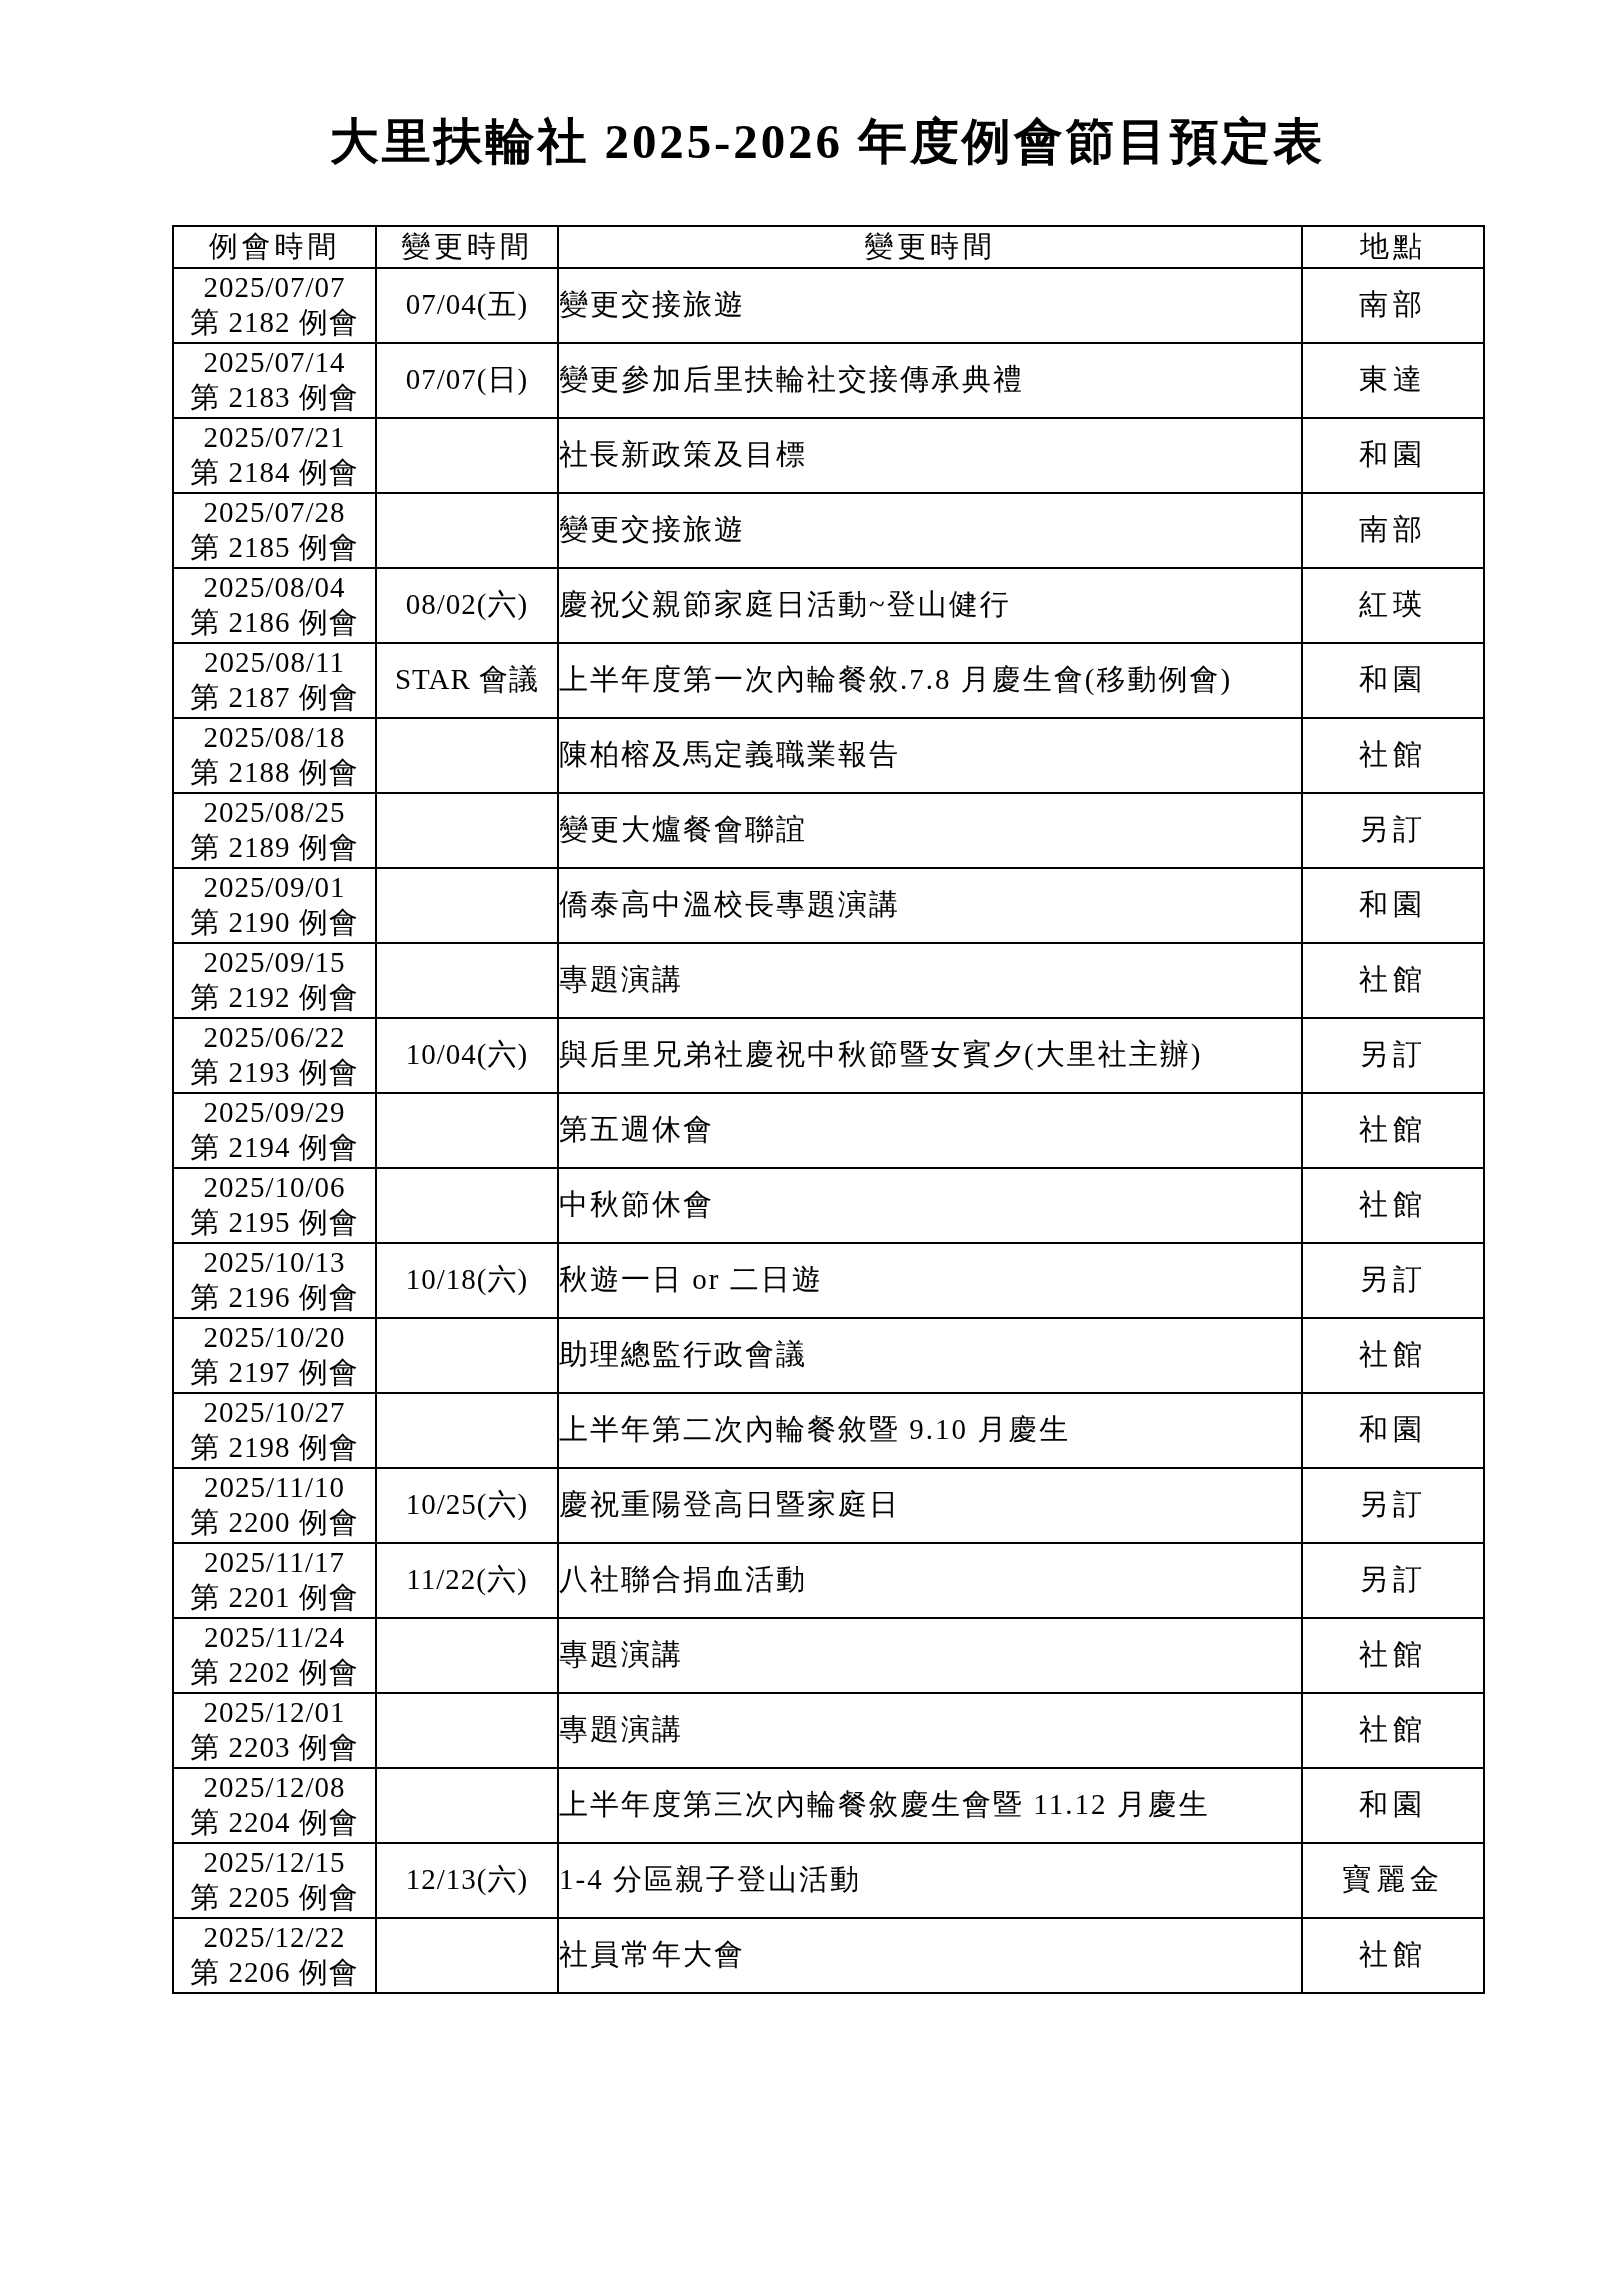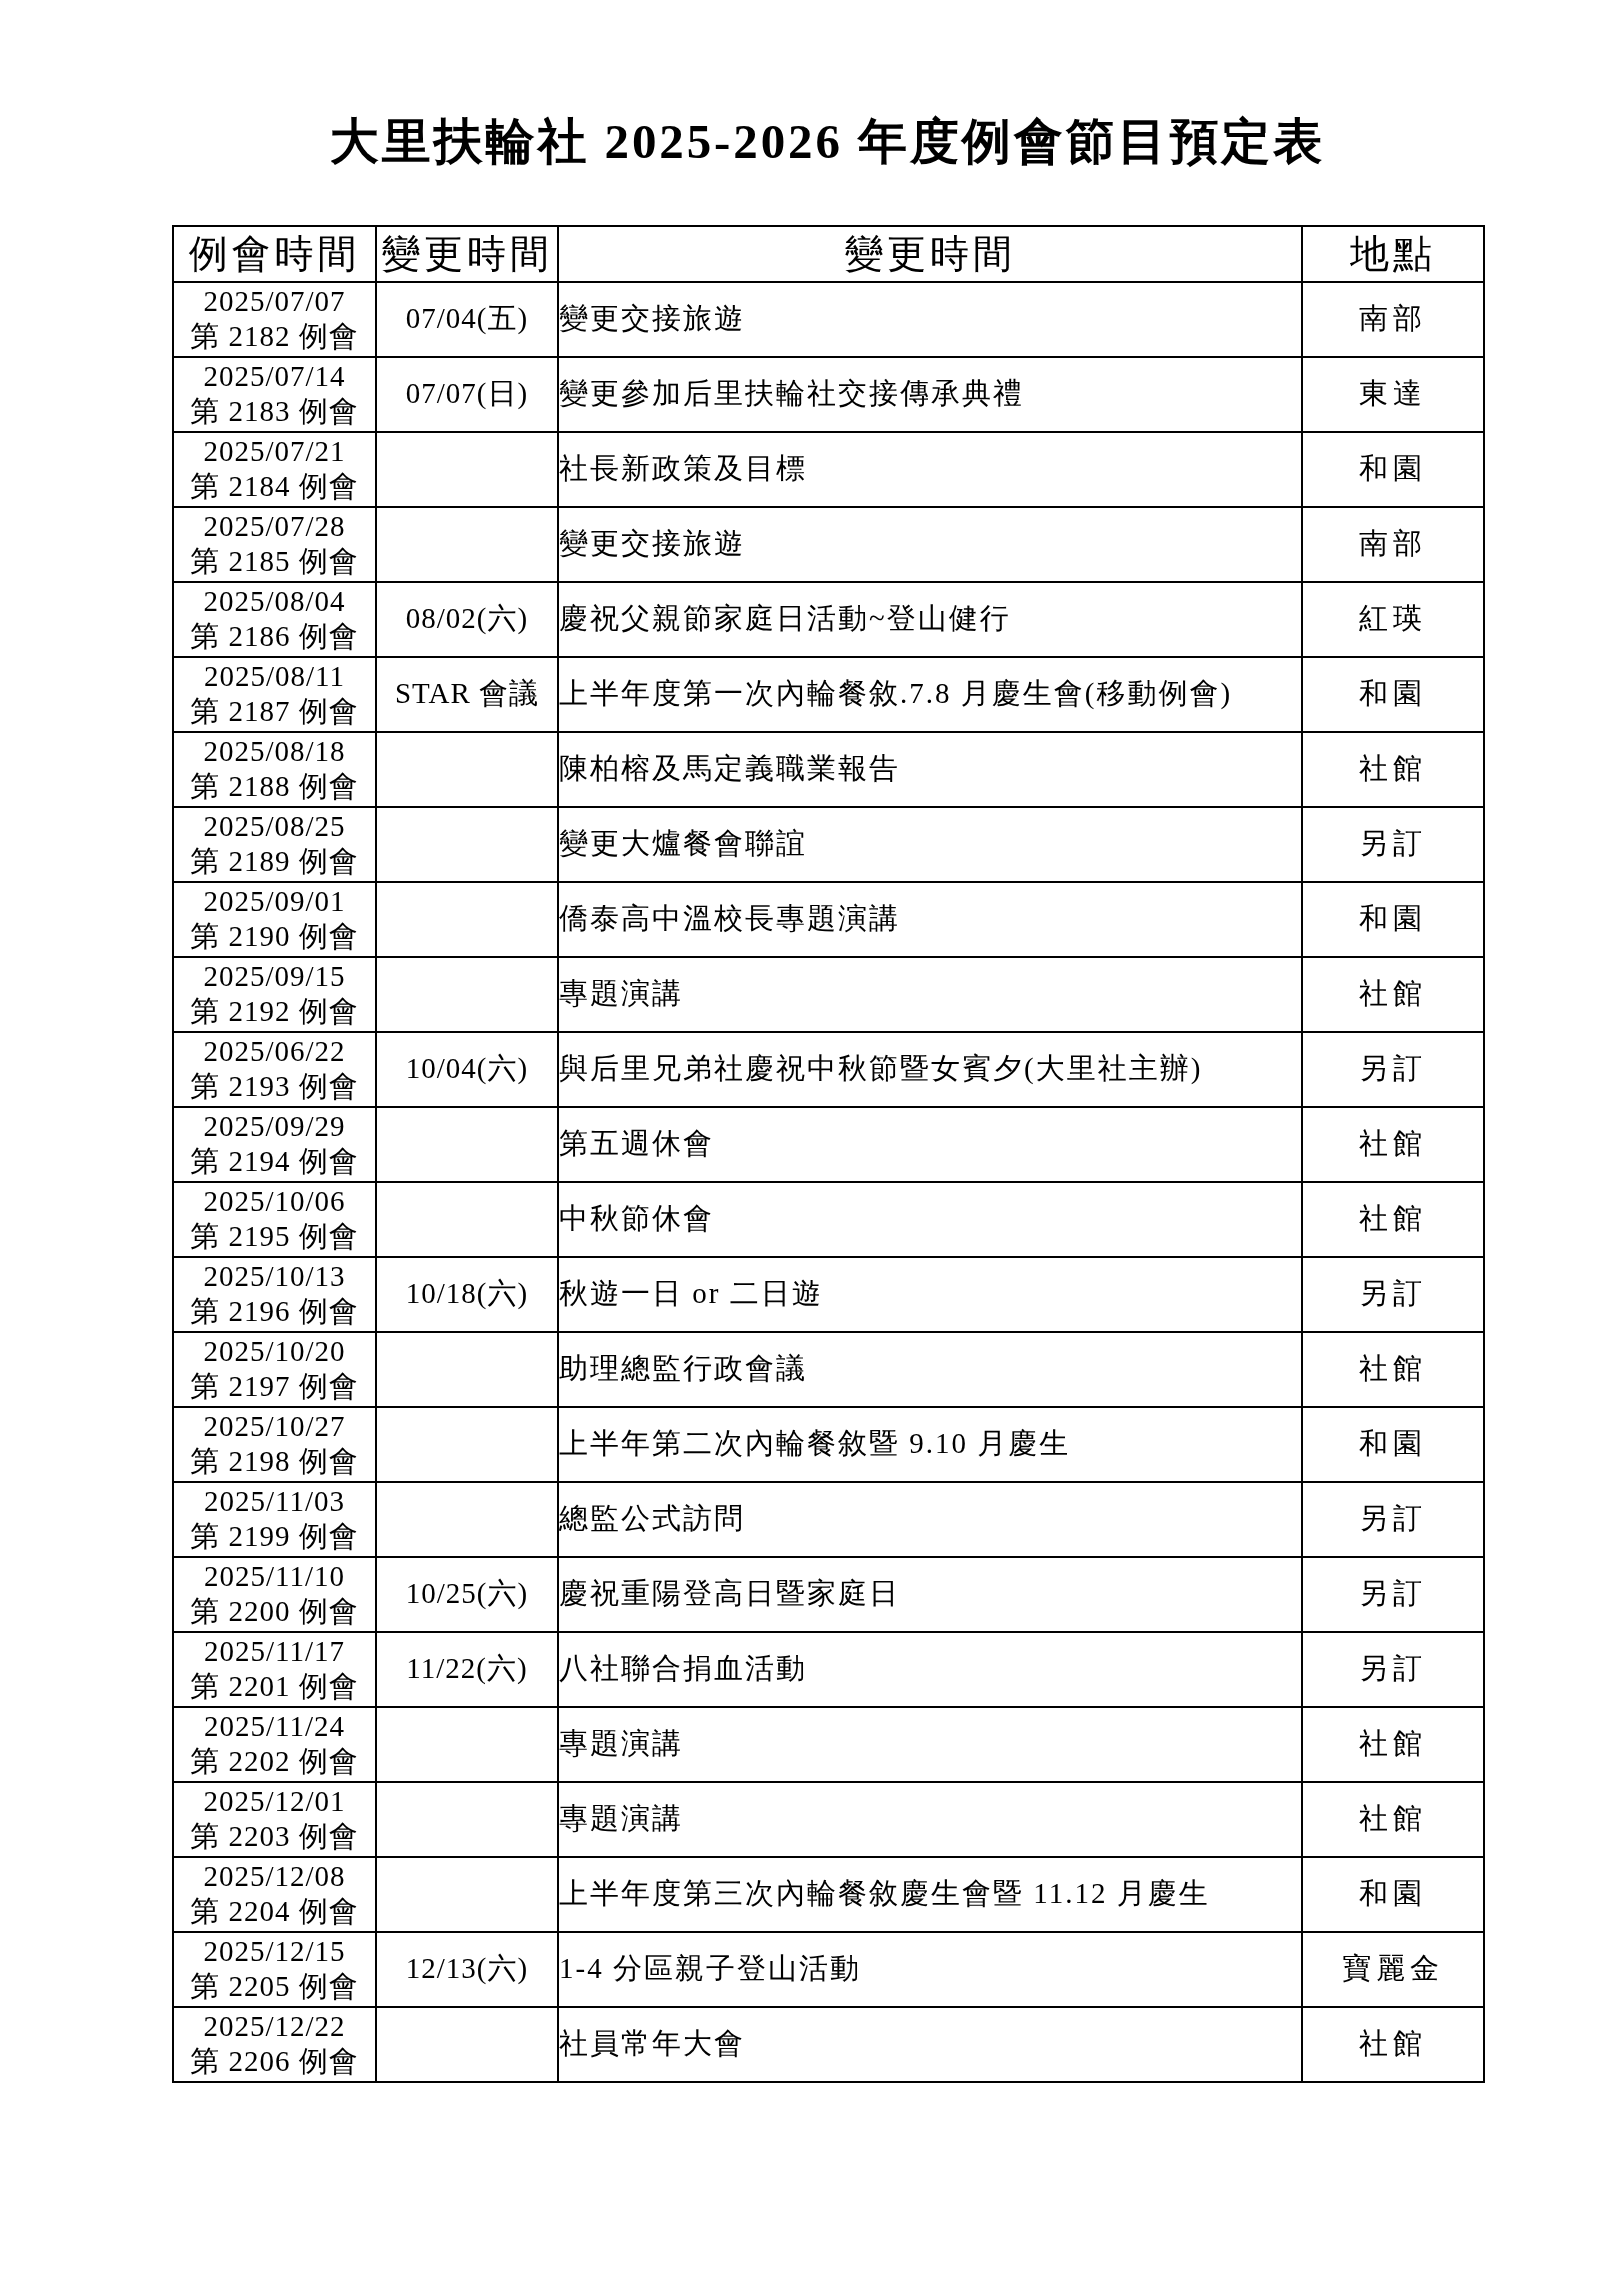--- a/index.html
+++ b/index.html
@@ -37,21 +37,21 @@
   table.schedule th,
   table.schedule td {
     border: 2.9px solid #000000;
     padding: 0;
     vertical-align: middle;
     font-weight: normal;
     overflow: hidden;
   }
   table.schedule thead th {
     height: 27px;
-    font-size: 39px;
+    font-size: 29px;
     letter-spacing: 3.9px;
     text-align: center;
   }
   table.schedule tbody td {
     height: 75px;
     font-size: 29px;
   }
   .col-time    { width: 203px; }
   .col-changed { width: 182px; }
   .col-content { width: 744px; }
@@ -237,29 +237,20 @@
           <td class="cell-time">
             <div>2025/10/27</div>
             <div>第 2198 例會</div>
           </td>
           <td class="cell-changed"></td>
           <td class="cell-content">上半年第二次內輪餐敘暨 9.10 月慶生</td>
           <td class="cell-loc">和園</td>
         </tr>
         <tr>
           <td class="cell-time">
-            <div>2025/11/03</div>
-            <div>第 2199 例會</div>
-          </td>
-          <td class="cell-changed"></td>
-          <td class="cell-content">總監公式訪問</td>
-          <td class="cell-loc">另訂</td>
-        </tr>
-        <tr>
-          <td class="cell-time">
             <div>2025/11/10</div>
             <div>第 2200 例會</div>
           </td>
           <td class="cell-changed">10/25(六)</td>
           <td class="cell-content">慶祝重陽登高日暨家庭日</td>
           <td class="cell-loc">另訂</td>
         </tr>
         <tr>
           <td class="cell-time">
             <div>2025/11/17</div>

